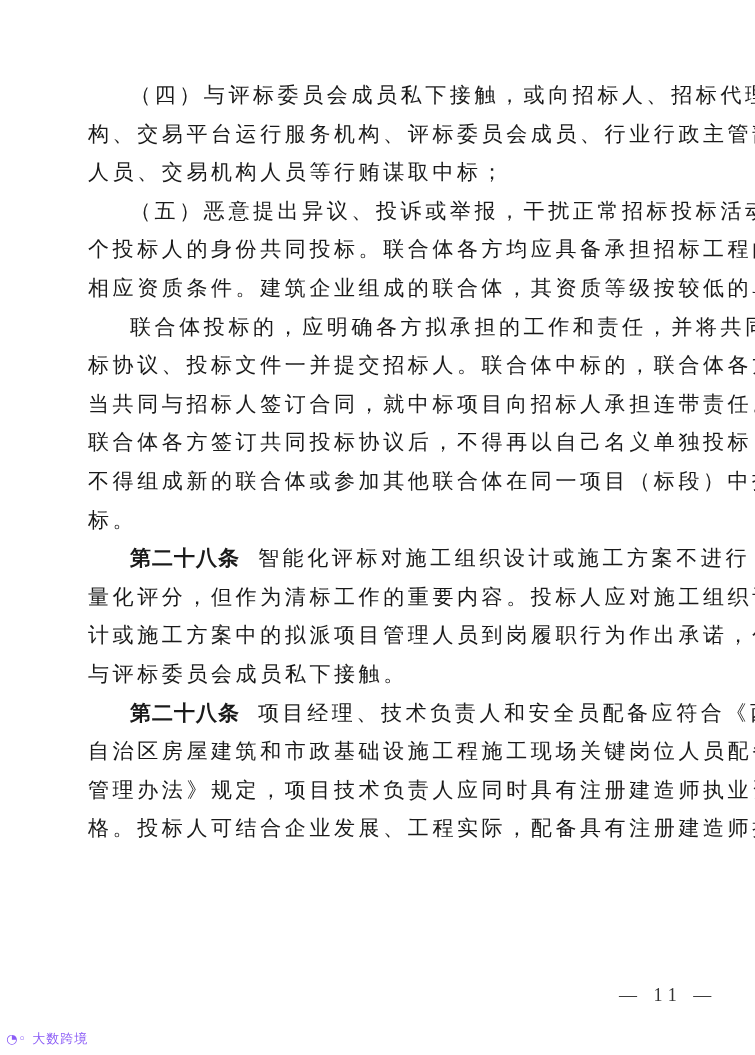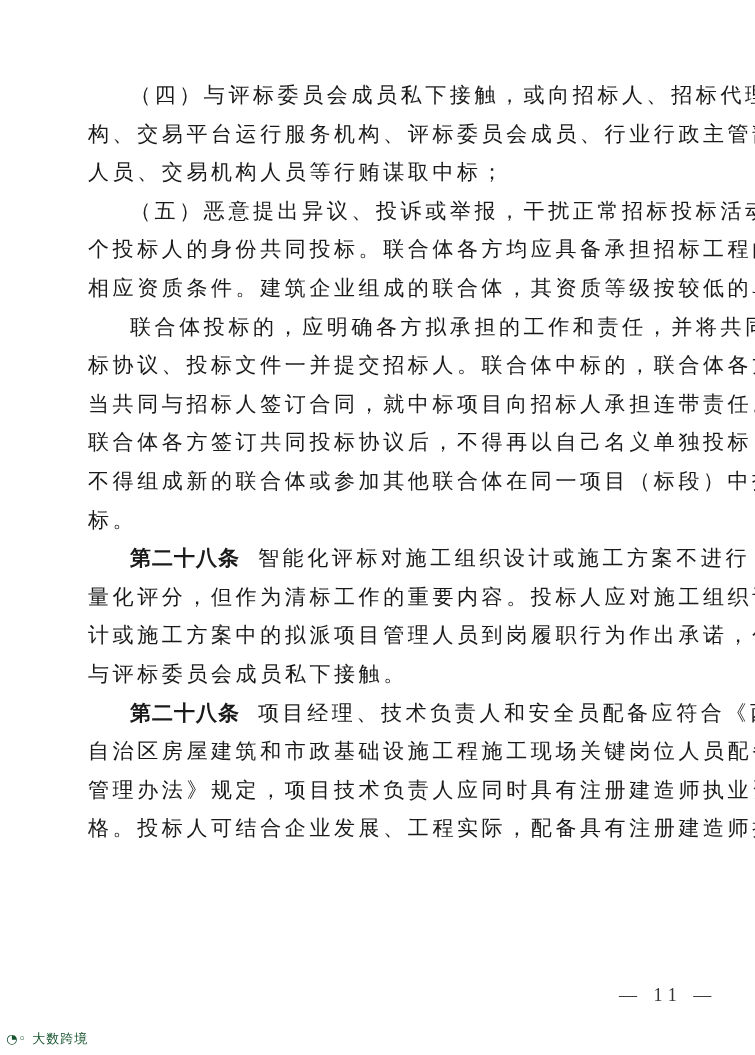--- a/index.html
+++ b/index.html
@@ -22,21 +22,21 @@
     .bold { font-weight: bold; letter-spacing: 1px; }
     .gap { display: inline-block; width: 18px; }
     .pagenum {
       position: absolute; left: 572px; top: 985px;
       font-size: 18px; letter-spacing: 6px; color: #333;
       font-family: "Liberation Serif", serif;
       margin-left: 47px;
     }
     .watermark {
       position: absolute; left: 6px; top: 1030px;
-      font-size: 13px; color: #14532d;
+      font-size: 13px; color: #8b5cf6;
       font-family: "DejaVu Sans", sans-serif;
       letter-spacing: 1px;
     }
   </style>
 </head>
 <body>
 
 <div class="page">
 
   <div class="line indent">（四）与评标委员会成员私下接触，或向招标人、招标代理机</div>

